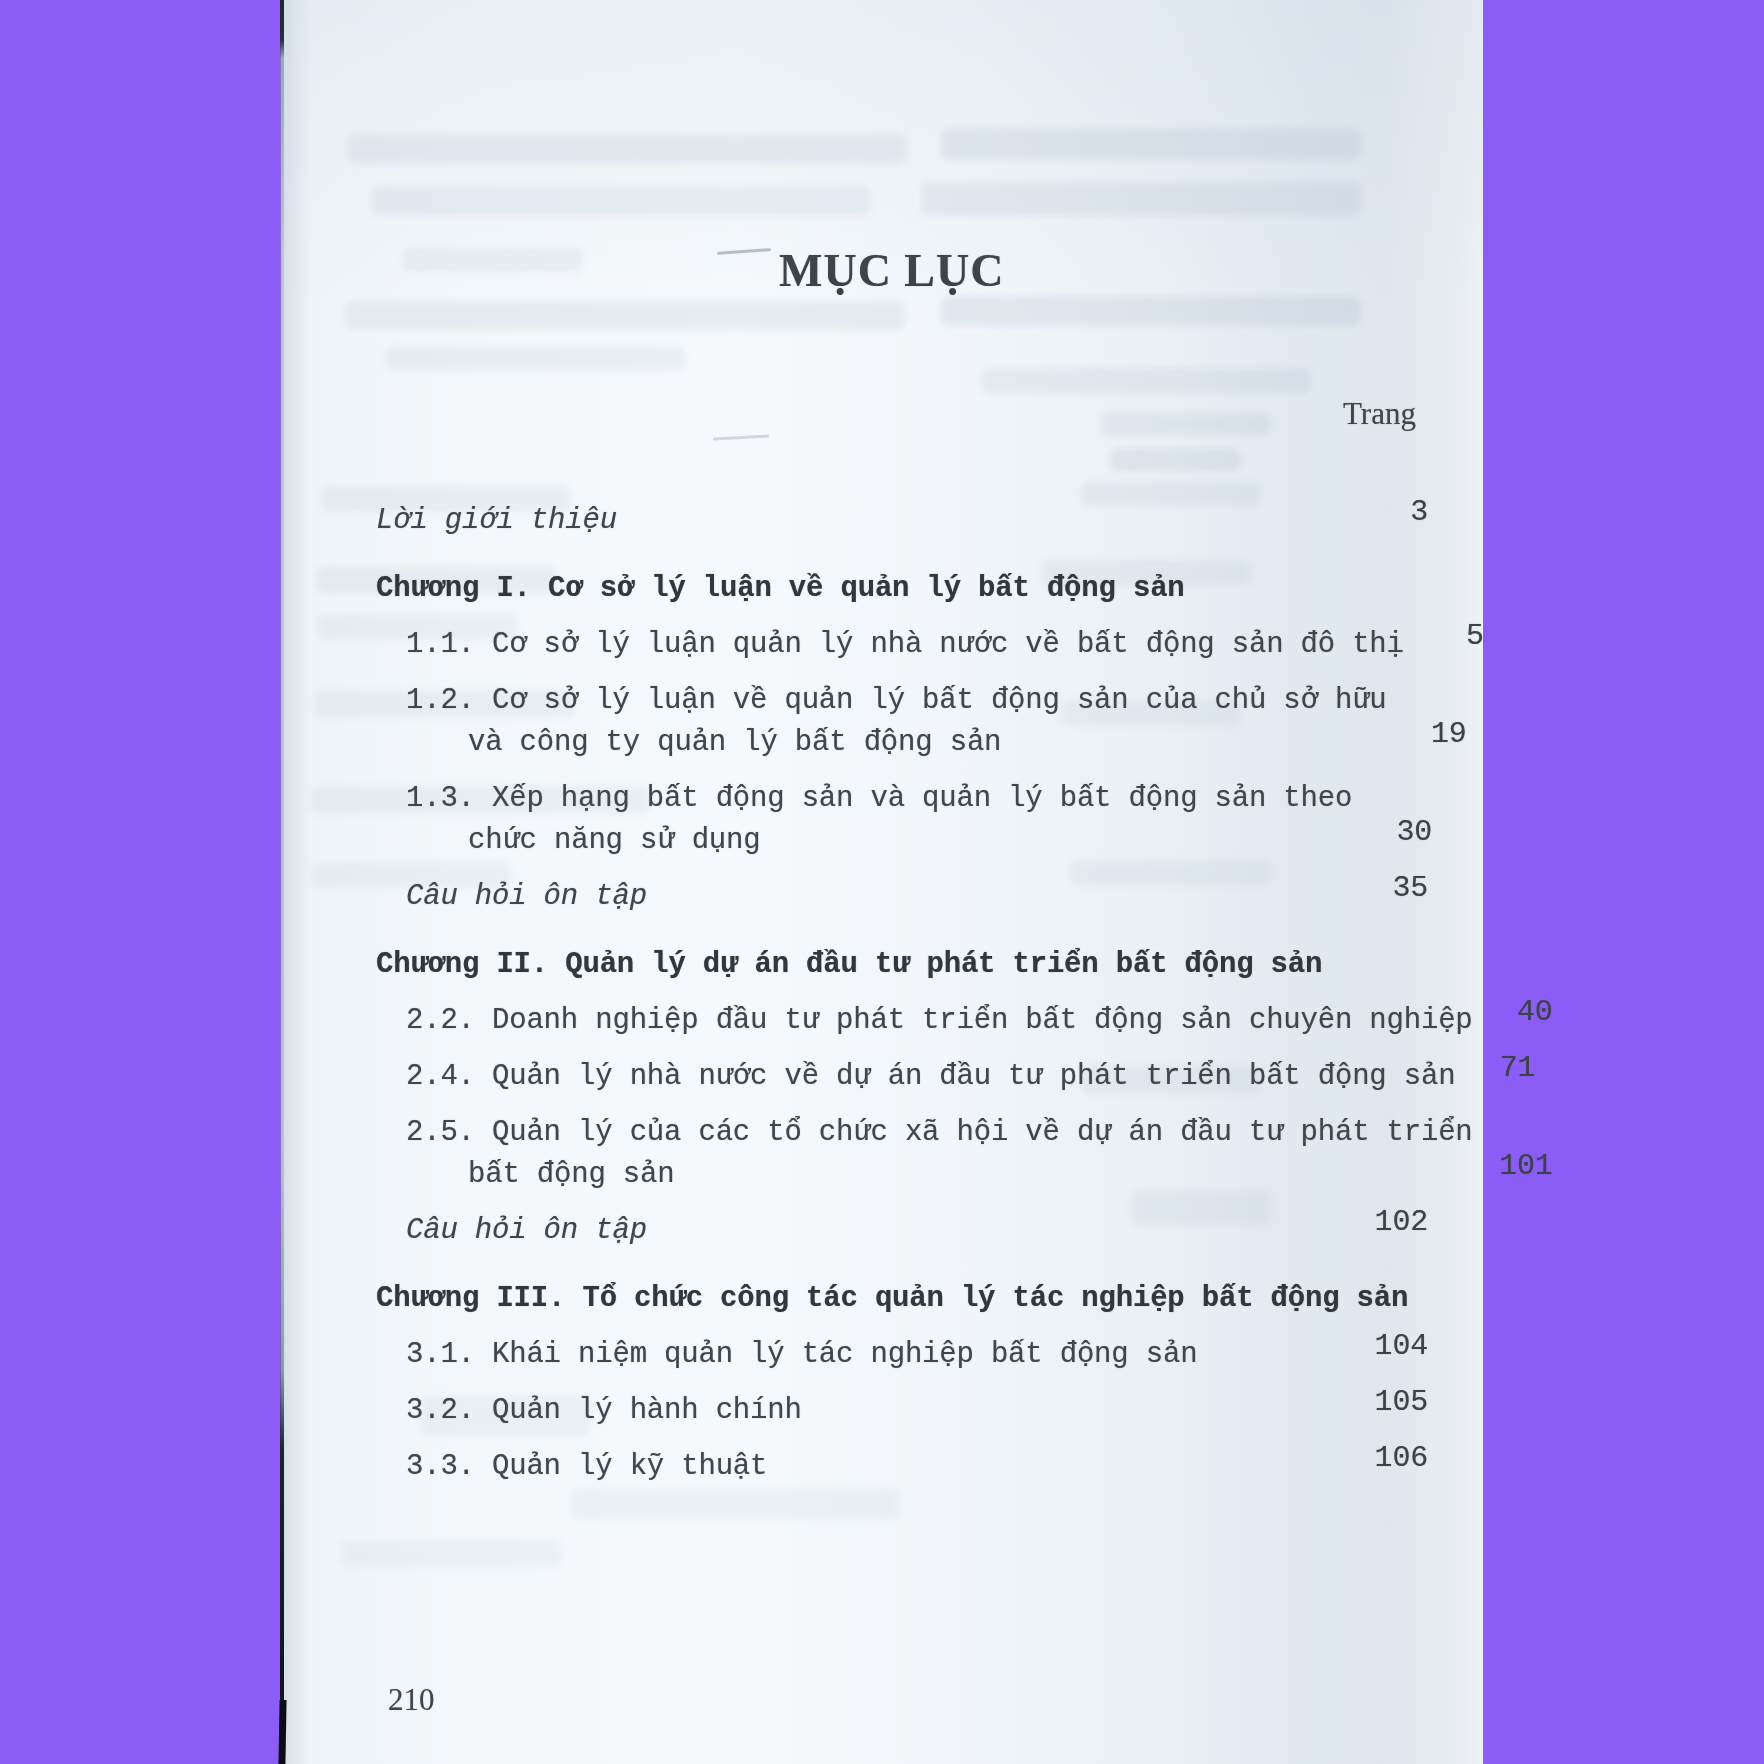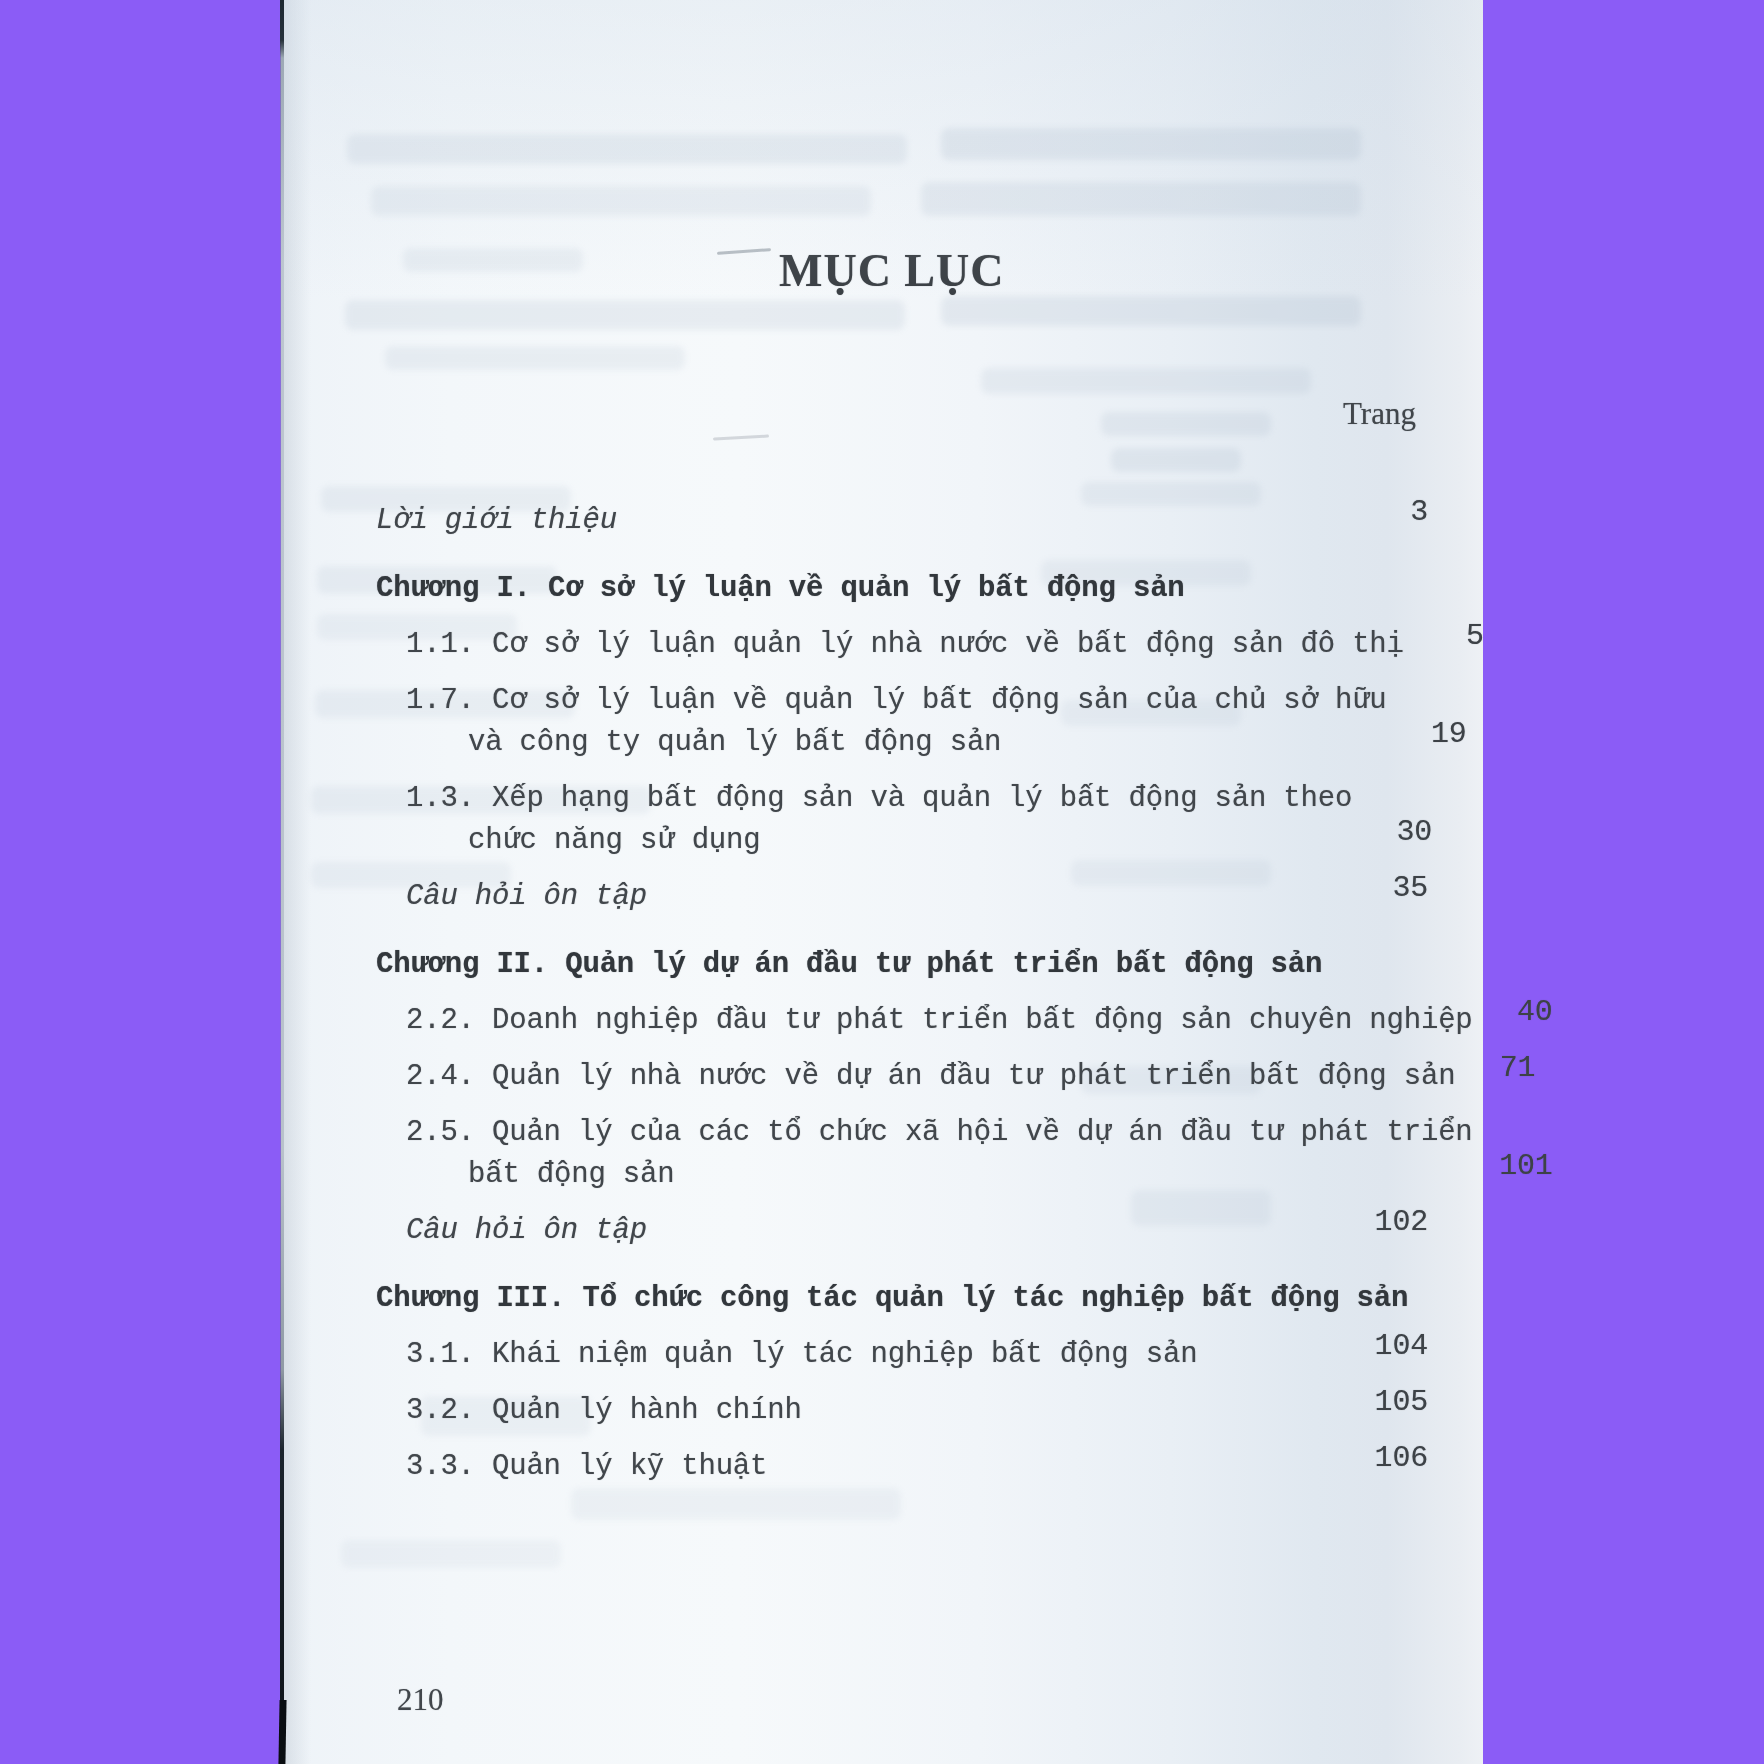--- a/index.html
+++ b/index.html
@@ -107,21 +107,21 @@
     flex: 0 0 80px;
     text-align: right;
     font-size: 30px;
     line-height: 42px;
     color: #3d4247;
     transform: translateY(-9px);
     font-style: normal;
   }
   .footer-num {
     position: absolute;
-    left: 116px; top: 1682px;
+    left: 107px; top: 1682px;
     font-size: 31px;
     color: #41464b;
     text-shadow: 0 0 1px rgba(70,76,82,0.5);
     text-align: center;
   }
 </style>
 </head>
 <body>
 
 <div class="canvas">
@@ -175,21 +175,21 @@
     <div class="num"></div>
   </div>
         <div class="row section">
     <div class="lines">
             <div class="line">1.1. Cơ sở lý luận quản lý nhà nước về bất động sản đô thị</div>
           </div>
     <div class="num">5</div>
   </div>
         <div class="row section">
     <div class="lines">
-            <div class="line">1.7. Cơ sở lý luận về quản lý bất động sản của chủ sở hữu</div>
+            <div class="line">1.2. Cơ sở lý luận về quản lý bất động sản của chủ sở hữu</div>
             <div class="line cont">và công ty quản lý bất động sản</div>
           </div>
     <div class="num">19</div>
   </div>
         <div class="row section">
     <div class="lines">
             <div class="line">1.3. Xếp hạng bất động sản và quản lý bất động sản theo</div>
             <div class="line cont">chức năng sử dụng</div>
           </div>
     <div class="num">30</div>

